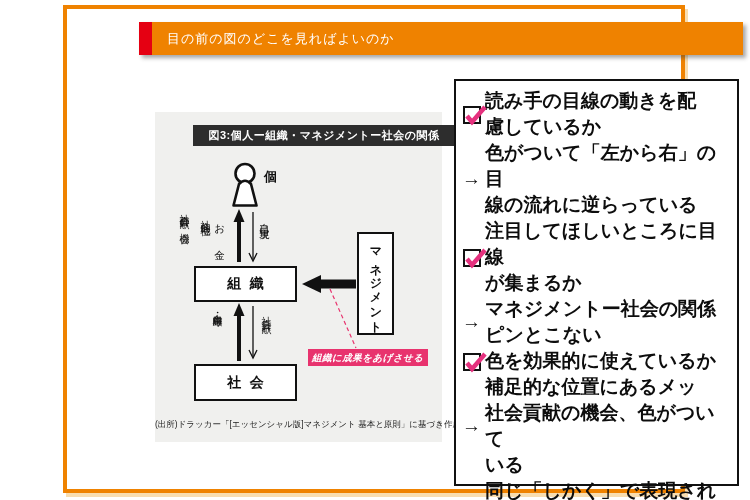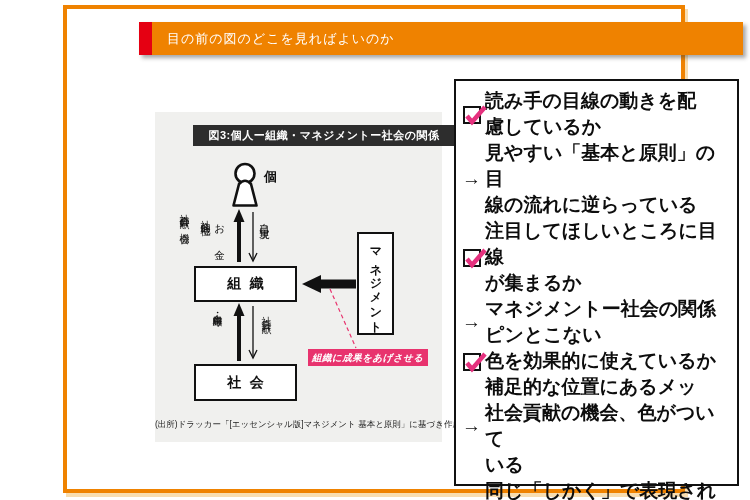--- a/index.html
+++ b/index.html
@@ -167,21 +167,21 @@
               <polyline points="4,11 9,17 22,2" fill="none" stroke="#E5317E" stroke-width="4.5"></polyline>
             </svg>
           </span>
         </span>
       <span class="txt">読み手の目線の動きを配
 慮しているか</span>
     </div>
 
     <div class="row">
       <span class="arrow-marker">→</span>
-      <span class="txt">見やすい「基本と原則」の目
+      <span class="txt">色がついて「左から右」の目
 線の流れに逆らっている</span>
     </div>
 
     <div class="row">
       <span class="marker">
           <span class="cbox">
             <svg class="check-svg" width="26" height="24" viewBox="0 0 26 24">
               <polyline points="4,11 9,17 22,2" fill="none" stroke="#E5317E" stroke-width="4.5"></polyline>
             </svg>
           </span>

